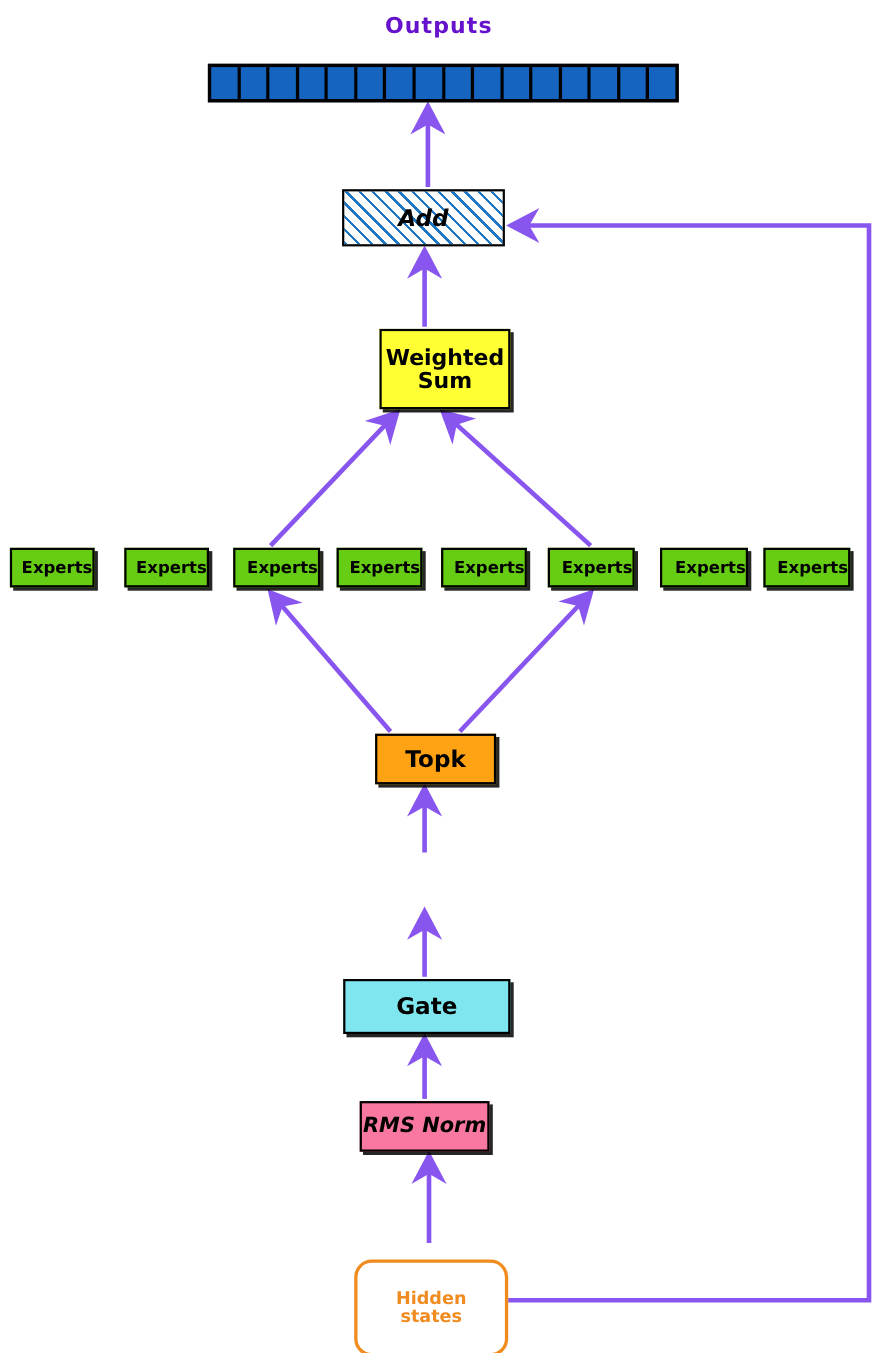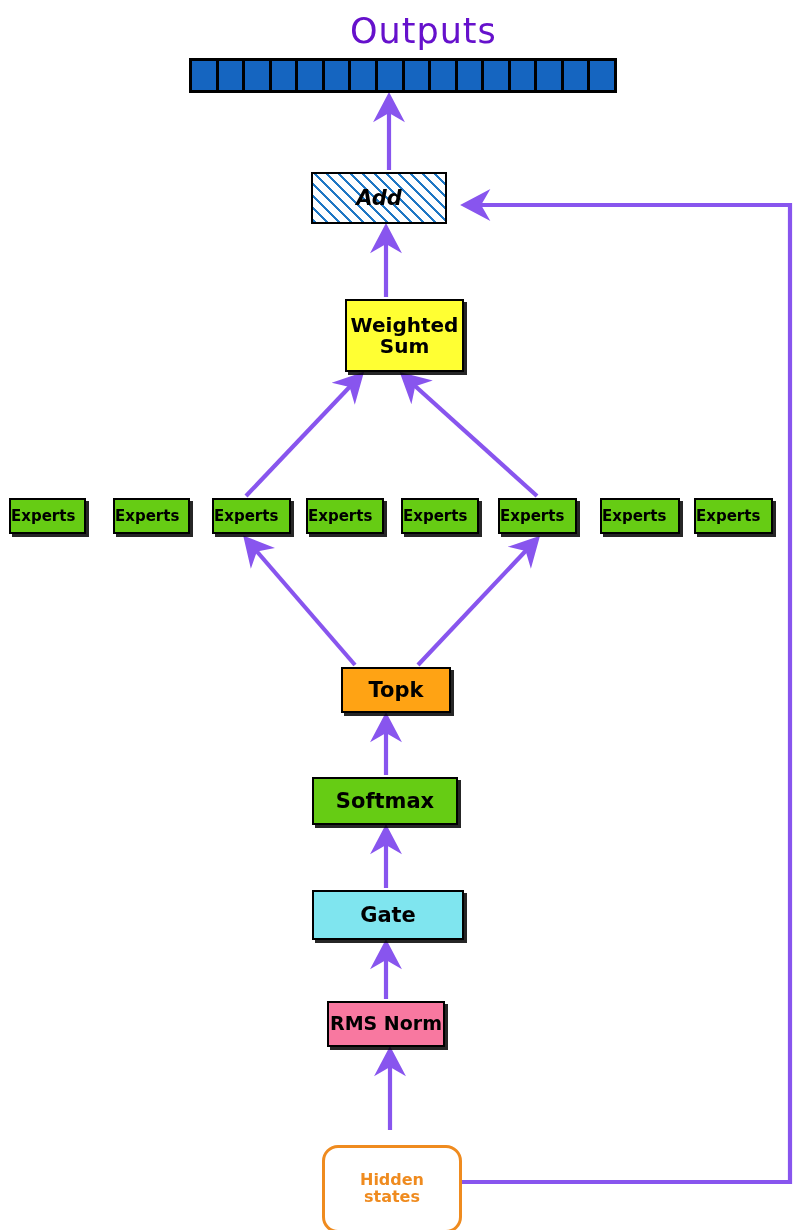--- a/index.html
+++ b/index.html
@@ -36,22 +36,22 @@
     font-family: "DejaVu Sans", sans-serif;
     line-height: 1.05;
     z-index: 3;
   }
   .hard-shadow {
     box-shadow: 3px 3px 0 0 rgba(0,0,0,0.85);
   }
   .title-label {
     position: absolute;
     color: #6611cc;
-    font-size: 35px;
-    font-weight: 400;
+    font-size: 20px;
+    font-weight: 700;
     letter-spacing: 1px;
     font-family: "DejaVu Sans", sans-serif;
     z-index: 4;
     white-space: nowrap;
   }
   
   #outputs-strip {
     position: absolute;
     left: 189px;
     top: 58px;
@@ -66,21 +66,21 @@
   .out-cell {
     flex: 1 1 0;
     background: #1565c0;
     border-right: 3px solid #000000;
     box-sizing: border-box;
   }
   .out-cell:last-child { border-right: none; }
 
   
   #node-add {
-    left: 311px; top: 172px; width: 136px; height: 52px;
+    left: 311px; top: 172px; width: 148px; height: 52px;
     border: 2.5px solid #000000;
     background-color: #ffffff;
     background-image: repeating-linear-gradient(
       45deg,
       #1f77c4 0px, #1f77c4 2.2px,
       #ffffff 2.2px, #ffffff 8.5px);
     font-size: 21px;
     font-weight: 600;
     font-style: italic;
   }
@@ -118,20 +118,21 @@
     border: 2.5px solid #000000;
     font-size: 21px;
     font-weight: 600;
   }
   #node-rmsnorm {
     left: 327px; top: 1001px; width: 118px; height: 46px;
     background: #f878a0;
     border: 2.5px solid #000000;
     font-size: 19px;
     font-weight: 600;
+    font-style: italic;
   }
   #node-hidden-states {
     left: 322px; top: 1132px; width: 140px; height: 88px;
     background: #ffffff;
     border: 3px solid #ef8b1f;
     border-radius: 16px;
     color: #ef8b1f;
     font-size: 16px;
     font-weight: 600;
     margin-top: 13px;
@@ -140,21 +141,21 @@
 
   .expert-box {
     position: absolute;
     top: 498px;
     height: 36px;
     background: #66cc14;
     border: 2.5px solid #000000;
     box-sizing: border-box;
     display: flex;
     align-items: center;
-    justify-content: flex-start;
+    justify-content: flex-end;
     font-size: 15px;
     font-weight: 600;
     color: #000000;
     font-family: "DejaVu Sans", sans-serif;
     z-index: 3;
   }
 </style>
 </head>
 <body>
 
@@ -219,23 +220,20 @@
 
   <div class="node hard-shadow" id="node-weighted-sum">
     <span class="lbl">Weighted
 Sum</span>
   </div>
 
   <div class="node hard-shadow" id="node-topk">
     <span class="lbl">Topk</span>
   </div>
 
-  <div class="node hard-shadow" id="node-softmax">
-    <span class="lbl">Softmax</span>
-  </div>
 
   <div class="node hard-shadow" id="node-gate">
     <span class="lbl">Gate</span>
   </div>
 
   <div class="node hard-shadow" id="node-rmsnorm">
     <span class="lbl">RMS Norm</span>
   </div>
 
   <div class="node" id="node-hidden-states">

